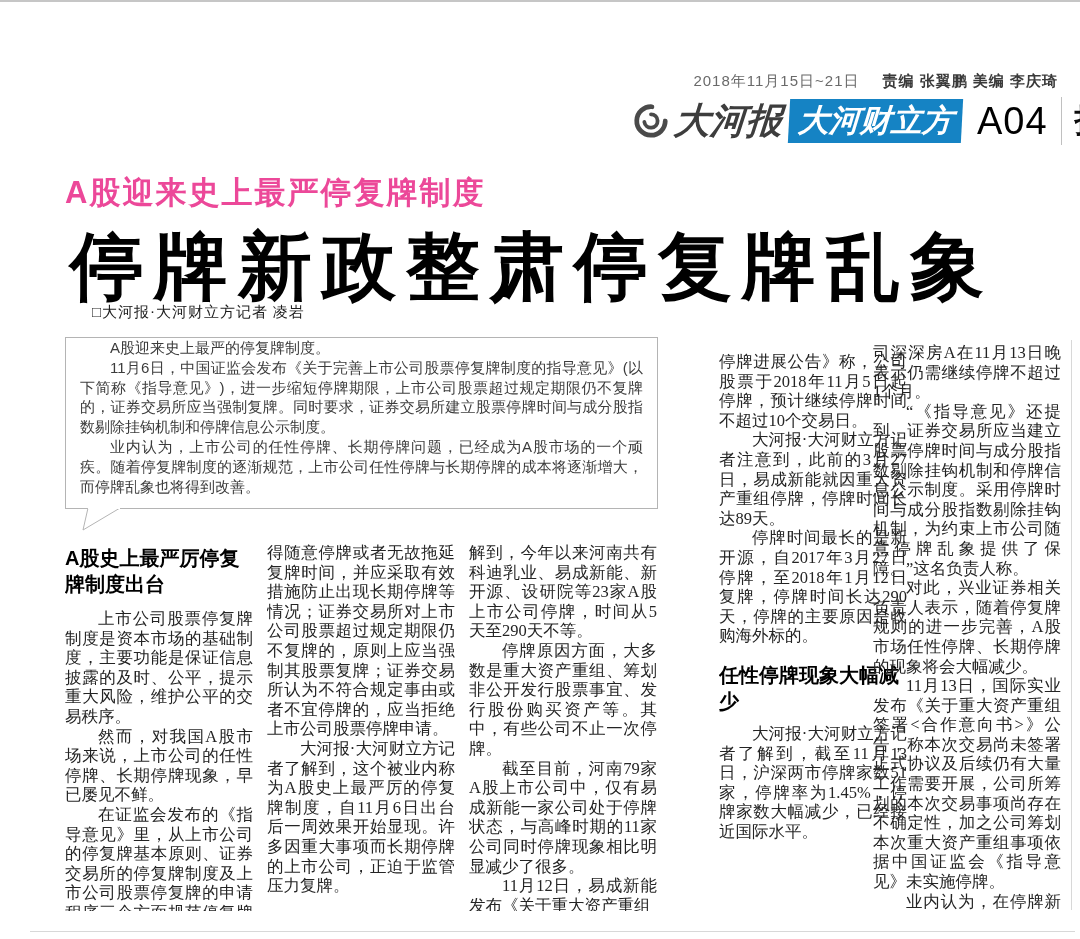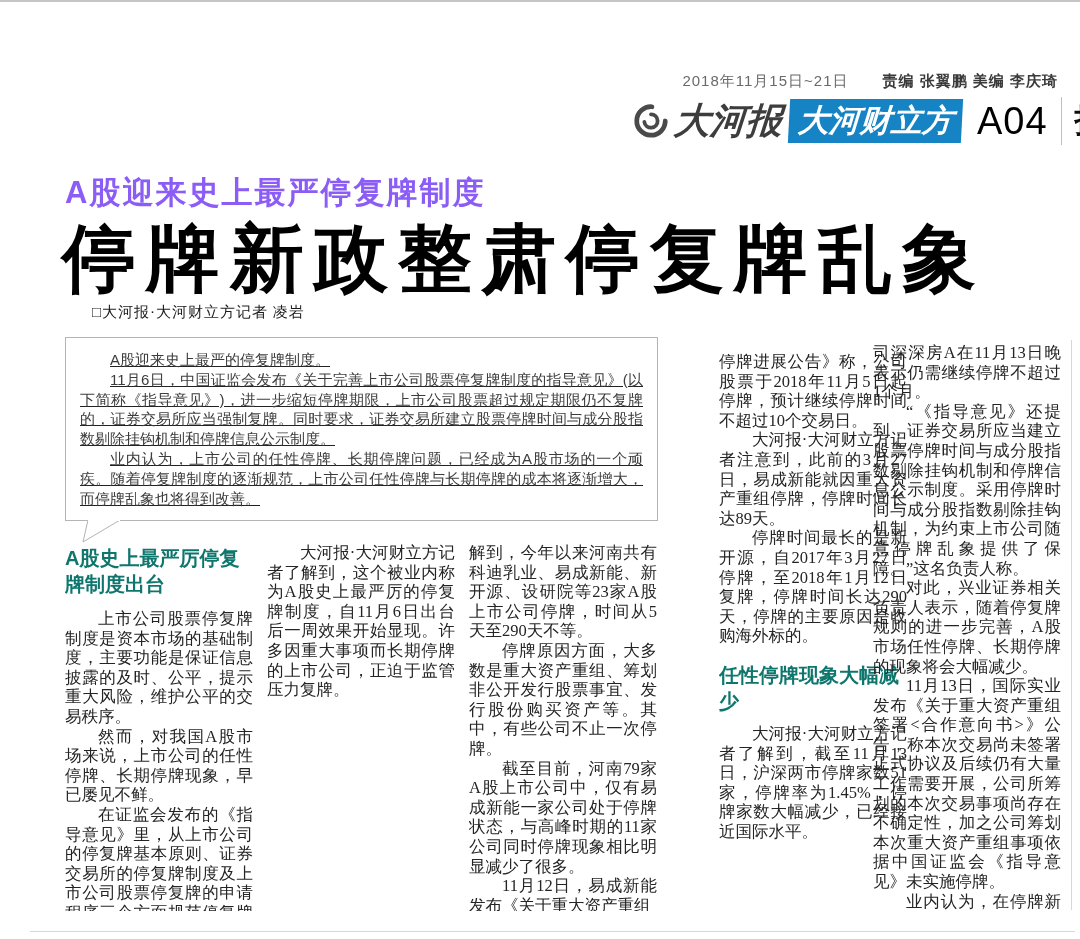--- a/index.html
+++ b/index.html
@@ -10,21 +10,21 @@
   .rule{position:absolute;background:#cfcfcf;}
   .top-rule{top:0;left:0;width:1080px;height:2px;background:#c6c6c6;}
   .bottom-rule{top:931px;left:30px;width:1045px;height:1px;background:#d8d8d8;}
   .right-rule{top:340px;left:1071px;width:1px;height:570px;background:#d8d8d8;}
 
   
   .header-meta{
     position:absolute;top:72px;left:0;width:1058px;text-align:right;
     font-size:15px;color:#6a6a6a;letter-spacing:1px;
   }
-  .header-meta .editors{margin-left:34px;color:#3a3a3a;font-weight:bold;}
+  .header-meta .editors{margin-left:23px;color:#3a3a3a;font-weight:bold;}
   .masthead{
     position:absolute;top:94px;left:632px;width:440px;height:54px;
     display:flex;align-items:center;
   }
   .swirl{width:38px;height:38px;flex:0 0 auto;margin-right:4px;}
   .logo-dahe{
     font-family:"Liberation Serif","DejaVu Serif",serif;font-weight:bold;font-style:italic;
     font-size:36px;color:#3d3d3d;white-space:nowrap;transform:skewX(-4deg);
   }
   .logo-blue{
@@ -36,58 +36,58 @@
     font-size:38px;color:#000000;margin:0 13px 0 15px;font-family:"Liberation Sans",sans-serif;
     letter-spacing:1px;
   }
   .vdiv{width:1px;height:48px;background:#c0c0c0;flex:0 0 auto;}
   .section-title{
     font-size:32px;font-weight:bold;color:#0d0d0d;margin:0 13px;letter-spacing:3px;white-space:nowrap;
   }
 
   
   .kicker{
-    position:absolute;top:172px;left:65px;font-size:31px;font-weight:600;color:#8b5cf6;
+    position:absolute;top:172px;left:65px;font-size:31px;font-weight:600;color:#ec4899;
     letter-spacing:2px;white-space:nowrap;
   }
   .main-title{
-    position:absolute;top:210px;left:62px;margin:0;
+    position:absolute;top:210px;left:62px;margin:8px;
     font-family:"Liberation Serif","DejaVu Serif",serif;font-weight:bold;
     font-size:74px;letter-spacing:10px;color:#000;white-space:nowrap;
   }
   .byline{
     position:absolute;top:303px;left:65px;font-size:15px;color:#1c1c1c;
     font-family:"Liberation Serif","DejaVu Serif",serif;letter-spacing:1px;padding-left:27px;
   }
 
   
   .summary-box{
     position:absolute;top:337px;left:65px;width:563px;
-    border:1px solid #b4b4b4;background:#fff;padding:12px 14px 12px;text-decoration:underline;
+    border:1px solid #b4b4b4;background:#fff;padding:0 14px 12px;
   }
   .summary-box p{
     margin:0;font-size:15px;line-height:19.8px;color:#3c3c3c;
     text-indent:2em;text-align:justify;text-justify:inter-ideograph;word-break:break-all;
     font-family:"Liberation Sans",sans-serif;
   }
   .tail{position:absolute;left:16px;top:100%;margin-top:-1px;}
 
   
   .col{
     position:absolute;width:188px;overflow:hidden;
     font-family:"Liberation Serif","DejaVu Serif",serif;font-size:16.5px;color:#242424;
   }
   .col p{
     margin:0;line-height:19.6px;text-align:justify;text-justify:inter-ideograph;
     word-break:break-all;text-align-last:left;
   }
   .col p.indent{text-indent:2em;}
   .col .subhead{
     font-family:"Liberation Sans",sans-serif;font-weight:bold;font-size:20px;line-height:26px;
-    color:#0f766e;margin:16px 0 10px;
+    color:#000000;margin:16px 0 10px;
   }
   .col .subhead.first{margin-top:2px;margin-bottom:12px;}
   .col1{left:65px;top:543px;height:368px;}
   .col2{left:267px;top:543px;height:368px;}
   .col3{left:469px;top:543px;height:368px;}
   .col4{left:671px;top:352px;height:568px;margin-left:48px;}
   .col5{left:873px;top:343px;height:568px;}
 </style>
 </head>
 <body>
@@ -133,20 +133,21 @@
 
   <div class="col col1">
     <div class="subhead first">A股史上最严厉停复牌制度出台</div>
     <p class="indent">上市公司股票停复牌制度是资本市场的基础制度，主要功能是保证信息披露的及时、公平，提示重大风险，维护公平的交易秩序。</p>
     <p class="indent">然而，对我国A股市场来说，上市公司的任性停牌、长期停牌现象，早已屡见不鲜。</p>
     <p class="indent">在证监会发布的《指导意见》里，从上市公司的停复牌基本原则、证券交易所的停复牌制度及上市公司股票停复牌的申请程序三个方面规范停复牌行为。</p>
 
   </div>
 
   <div class="col col2">
+    <p>得随意停牌或者无故拖延复牌时间，并应采取有效措施防止出现长期停牌等情况；证券交易所对上市公司股票超过规定期限仍不复牌的，原则上应当强制其股票复牌；证券交易所认为不符合规定事由或者不宜停牌的，应当拒绝上市公司股票停牌申请。</p>
     <p class="indent">大河报·大河财立方记者了解到，这个被业内称为A股史上最严厉的停复牌制度，自11月6日出台后一周效果开始显现。许多因重大事项而长期停牌的上市公司，正迫于监管压力复牌。</p>
 
   </div>
 
   <div class="col col3">
     <p>解到，今年以来河南共有科迪乳业、易成新能、新开源、设研院等23家A股上市公司停牌，时间从5天至290天不等。</p>
     <p class="indent">停牌原因方面，大多数是重大资产重组、筹划非公开发行股票事宜、发行股份购买资产等。其中，有些公司不止一次停牌。</p>
     <p class="indent">截至目前，河南79家A股上市公司中，仅有易成新能一家公司处于停牌状态，与高峰时期的11家公司同时停牌现象相比明显减少了很多。</p>
     <p class="indent">11月12日，易成新能发布《关于重大资产重组</p>
   </div>

